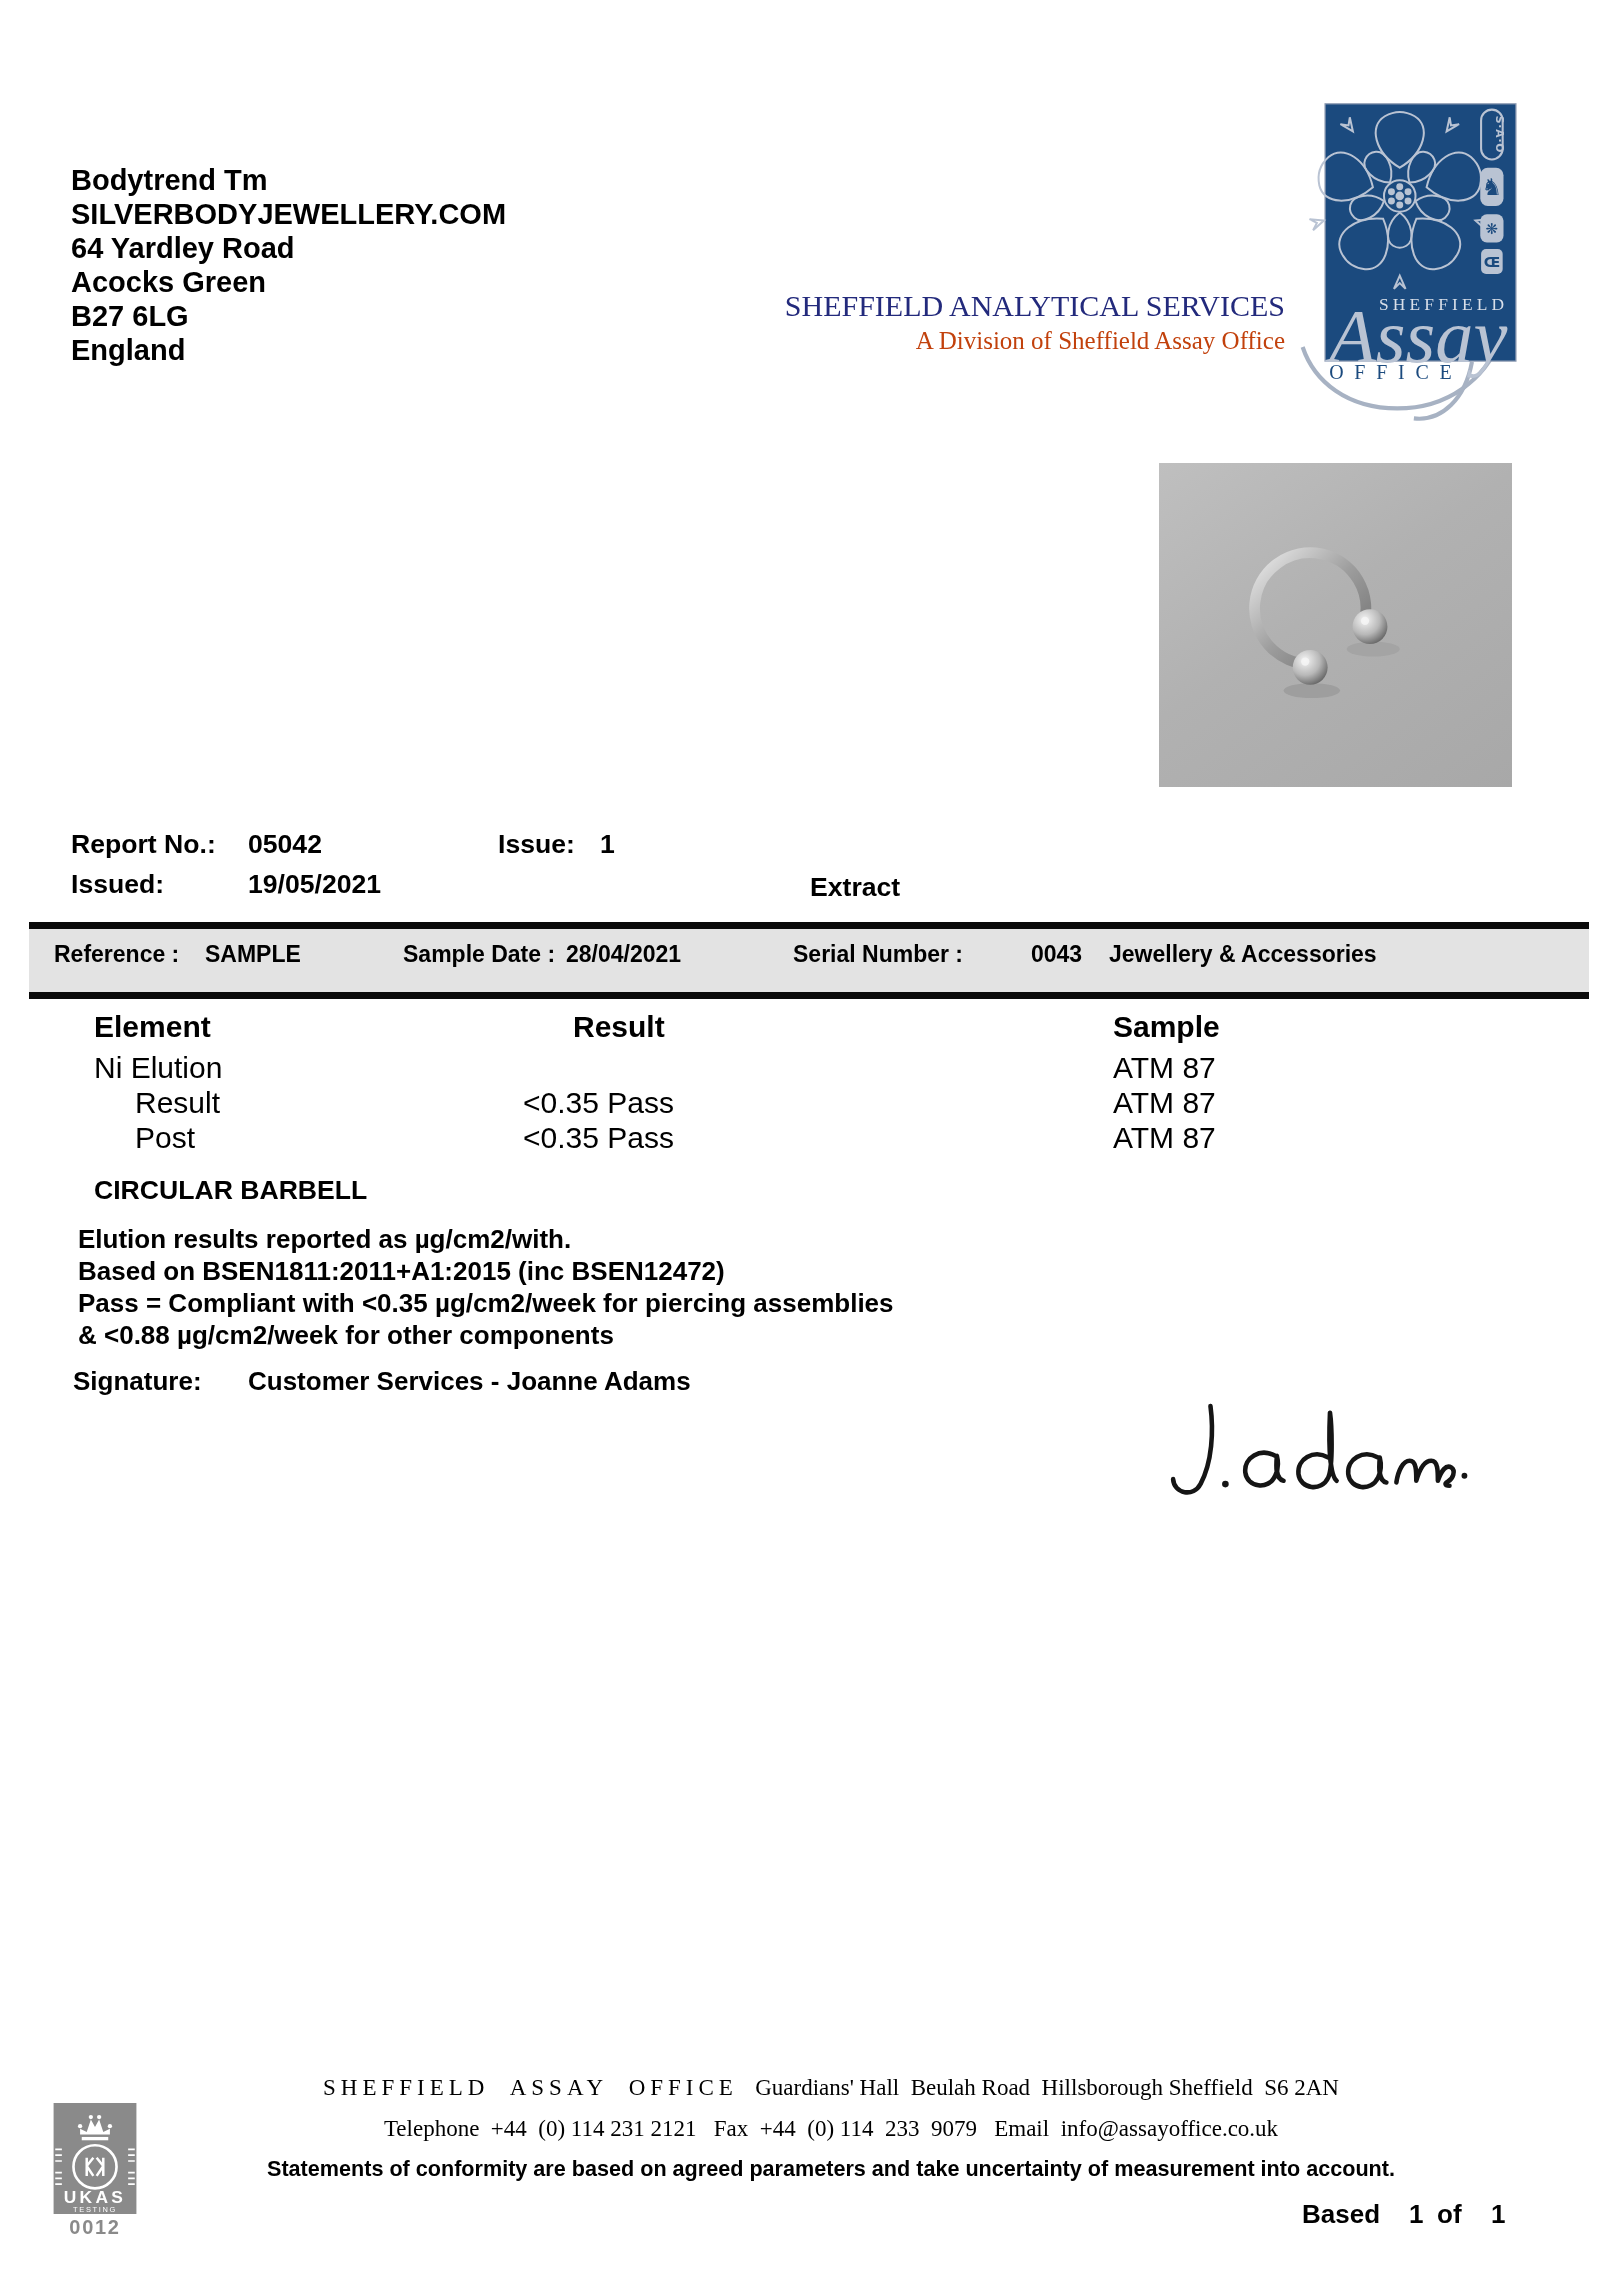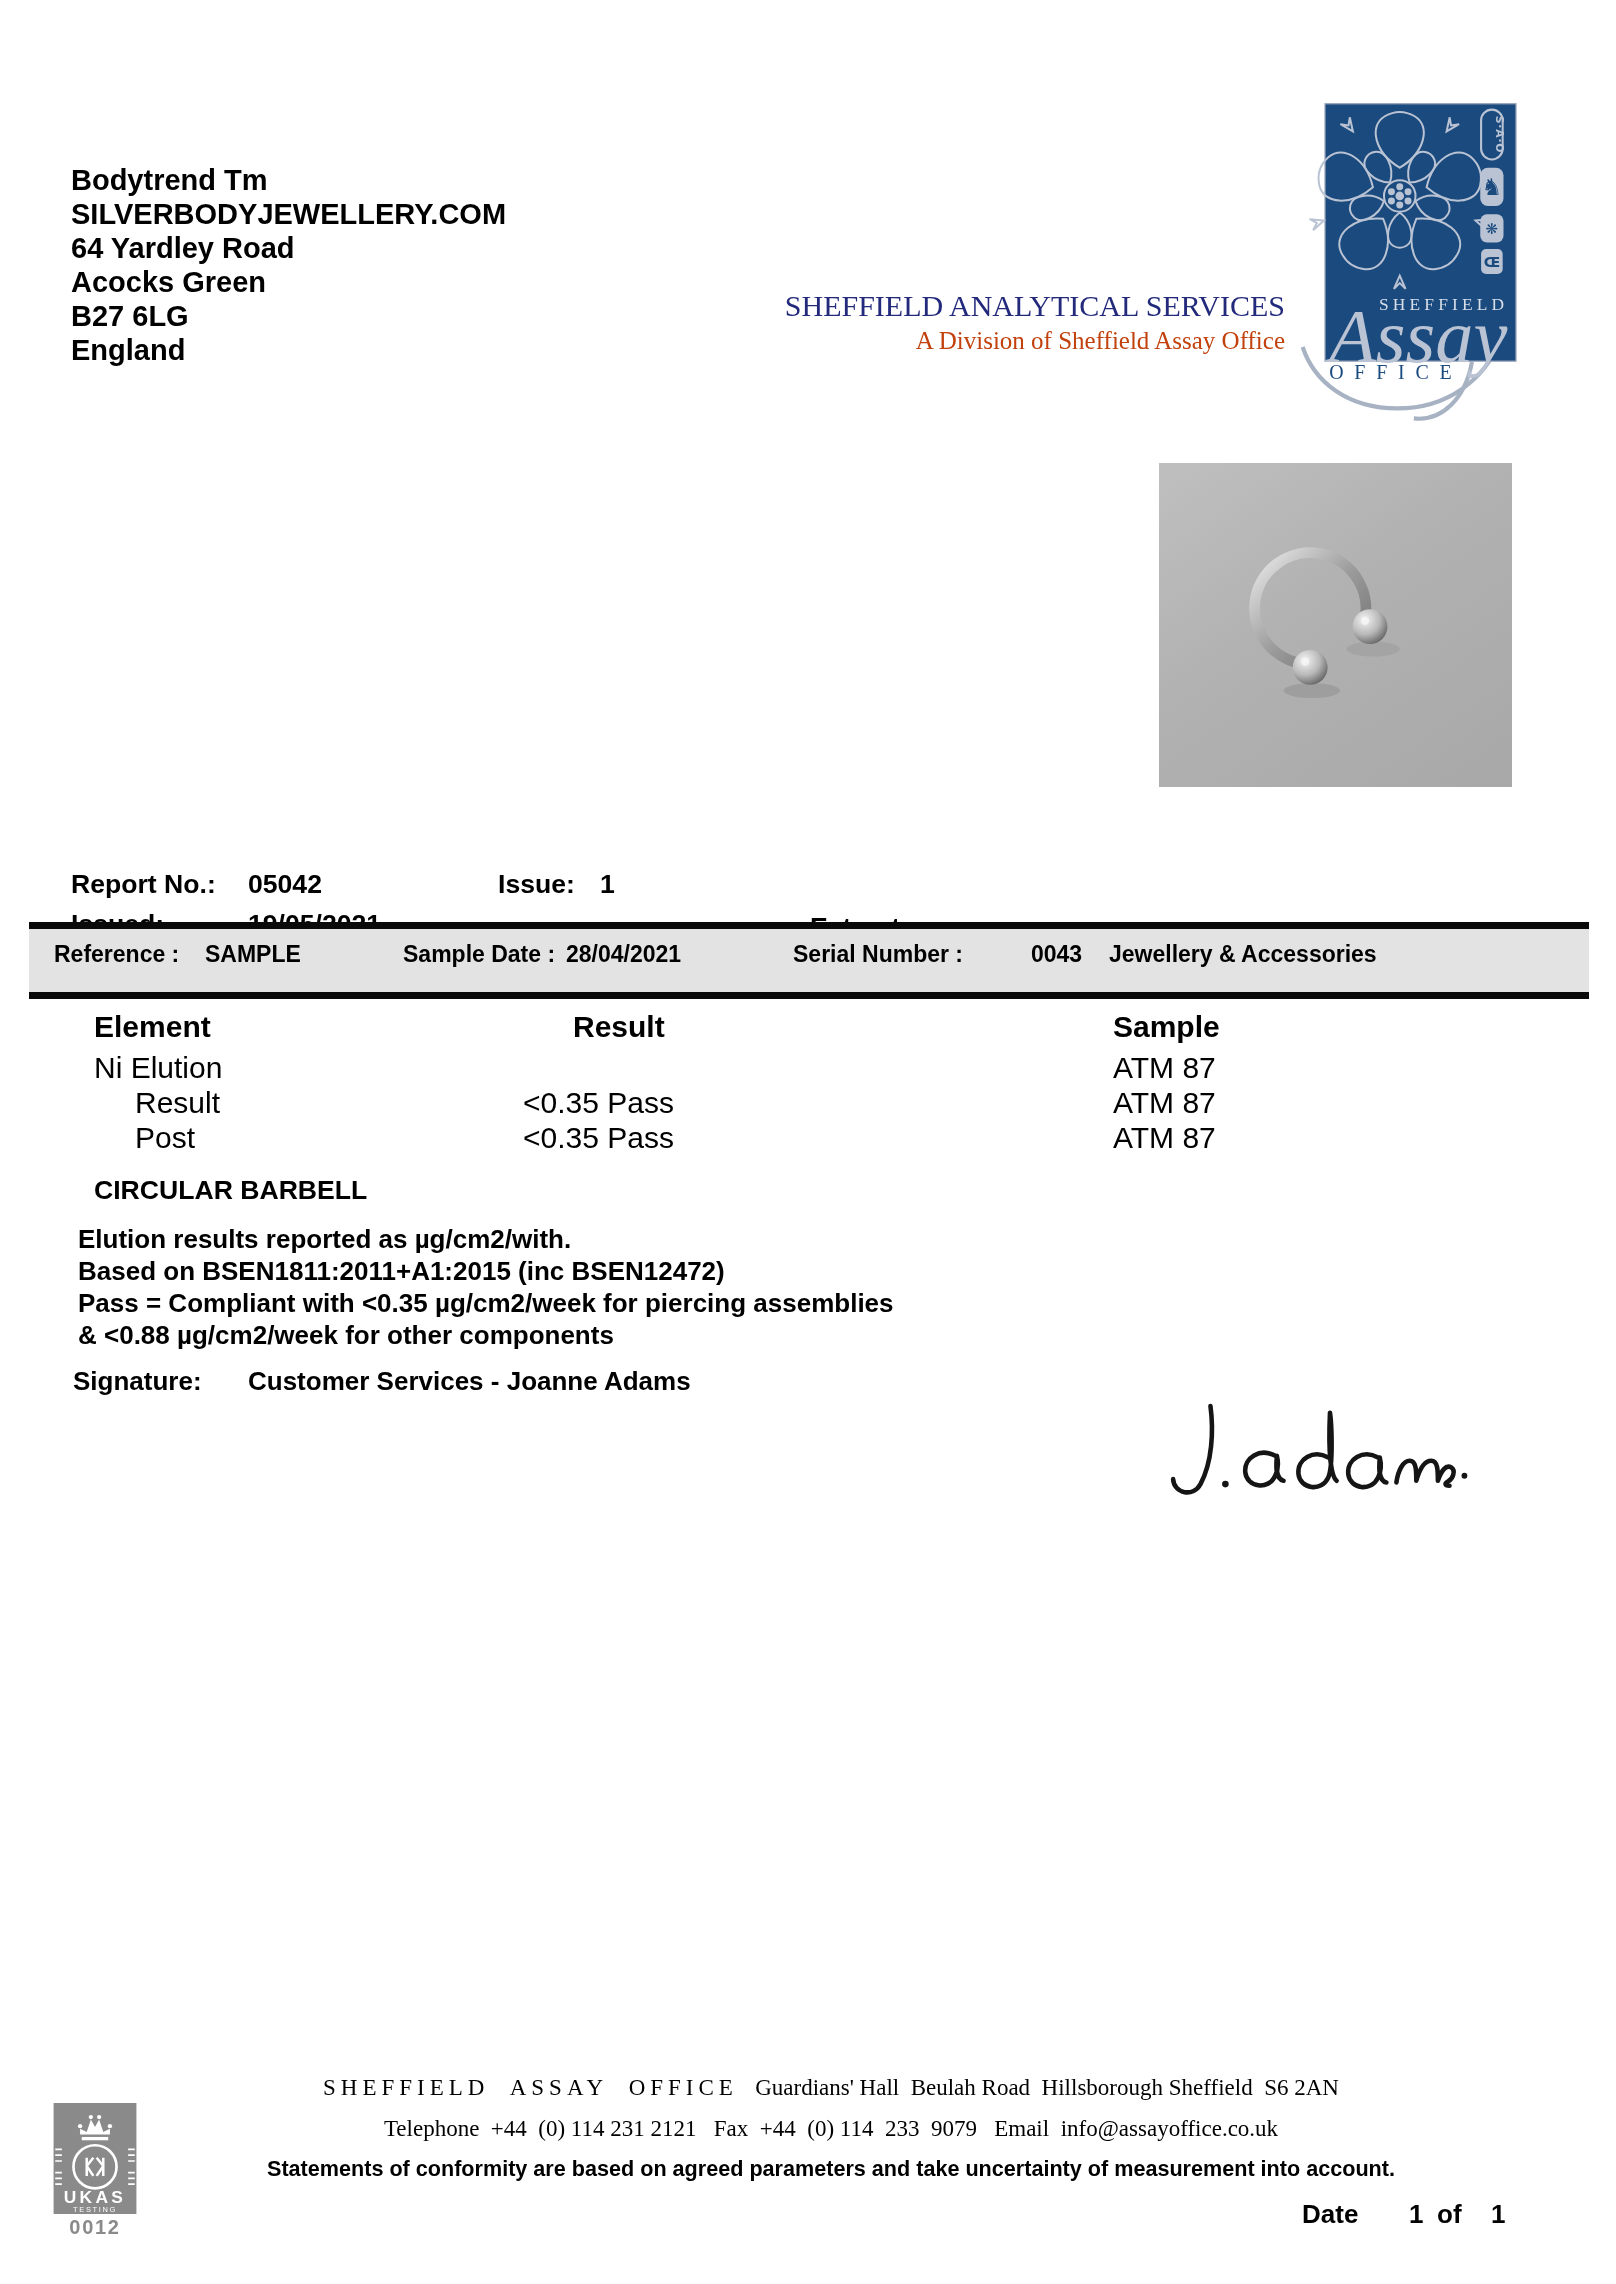--- a/index.html
+++ b/index.html
@@ -16,21 +16,21 @@
 
   
   .recipient{left:71px;top:163px;font-size:29px;font-weight:bold;line-height:34px;}
 
   
   .org-header{top:289px;right:331px;text-align:right;font-family:"Liberation Serif",serif;}
   .org-title{font-size:30px;color:var(--header-blue,#232a7c);}
   .org-subtitle{font-size:25px;color:#c2410c;margin-top:4.2px;}
 
   
-  .meta{font-size:26.6px;font-weight:bold;margin-top:40px;}
+  .meta{font-size:26.6px;font-weight:bold;}
 
   
   .sample-bar{left:29px;top:922px;width:1560px;border-top:7.5px solid #0a0a0a;border-bottom:7.5px solid #0a0a0a;}
   .sample-bar-inner{position:relative;height:63px;background:var(--bar-gray,#e3e3e3);
         font-size:23px;font-weight:bold;line-height:51px;}
 
   
   .tbl{font-size:30px;}
   .tbl-h{font-weight:bold;}
 
@@ -234,19 +234,19 @@
     <text x="54" y="131" text-anchor="middle" fill="#ffffff" font-family="Liberation Sans,sans-serif" font-size="9" letter-spacing="2">TESTING</text>
   </svg>
   <div class="abs ukas-num">0012</div>
 
   <div class="abs foot-line" style="top:2075px;">
     <span class="foot-serif office-name pre b" style="font-weight:normal;">SHEFFIELD  ASSAY  OFFICE</span><span class="foot-serif pre">   </span><span class="foot-serif pre">Guardians' Hall  Beulah Road  Hillsborough Sheffield  S6 2AN</span>
   </div>
   <div class="abs foot-line foot-serif pre" style="top:2116px;">Telephone  +44  (0) 114 231 2121   Fax  +44  (0) 114  233  9079   Email  info@assayoffice.co.uk</div>
   <div class="abs foot-line statement" style="top:2156px;">Statements of conformity are based on agreed parameters and take uncertainty of measurement into account.</div>
 
-  <div class="abs pageno" style="left:1302px;top:2199px;">Date</div>
+  <div class="abs pageno" style="left:1302px;top:2199px;">Based</div>
   <div class="abs pageno" style="left:1409px;top:2199px;">1</div>
   <div class="abs pageno" style="left:1437px;top:2199px;">of</div>
   <div class="abs pageno" style="left:1491px;top:2199px;">1</div>
 
 </div>
 
 
 </body></html>

